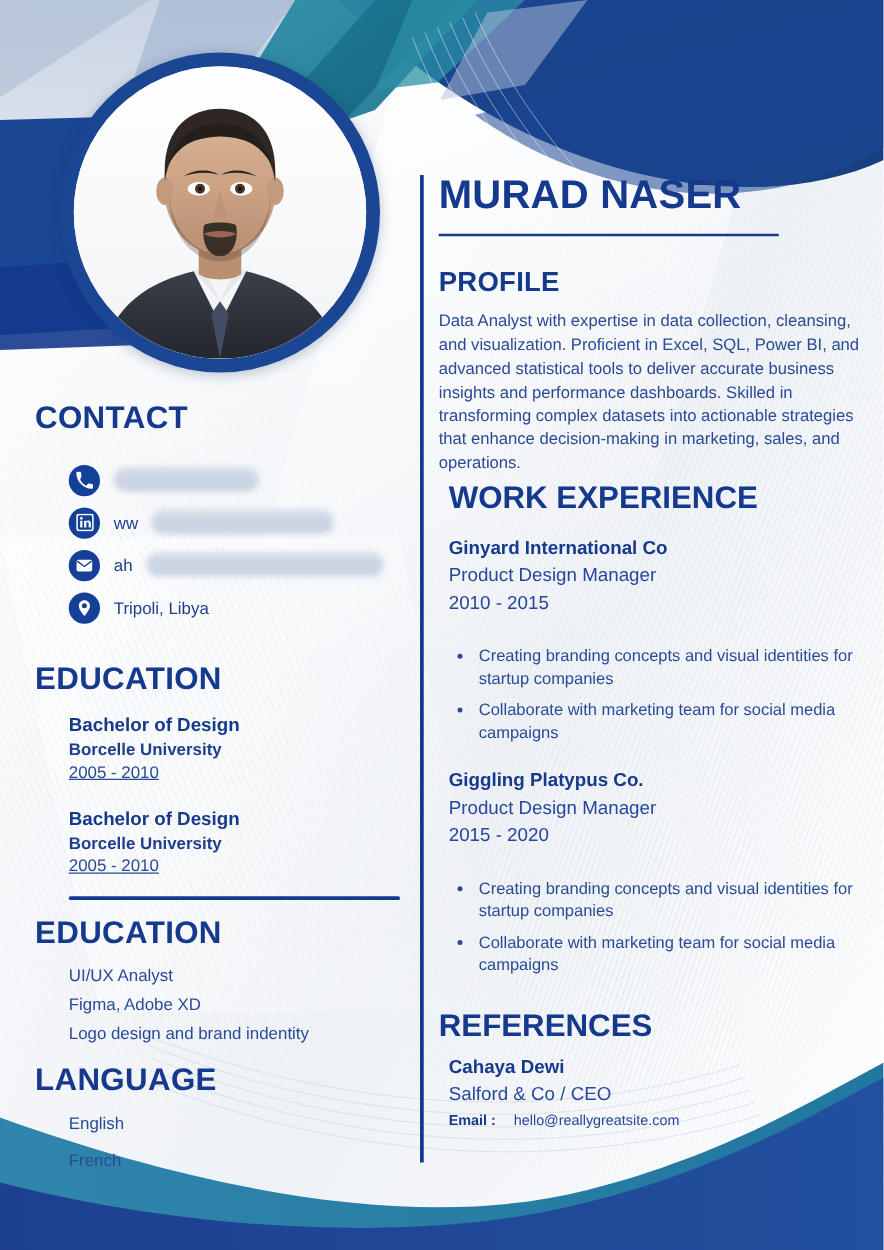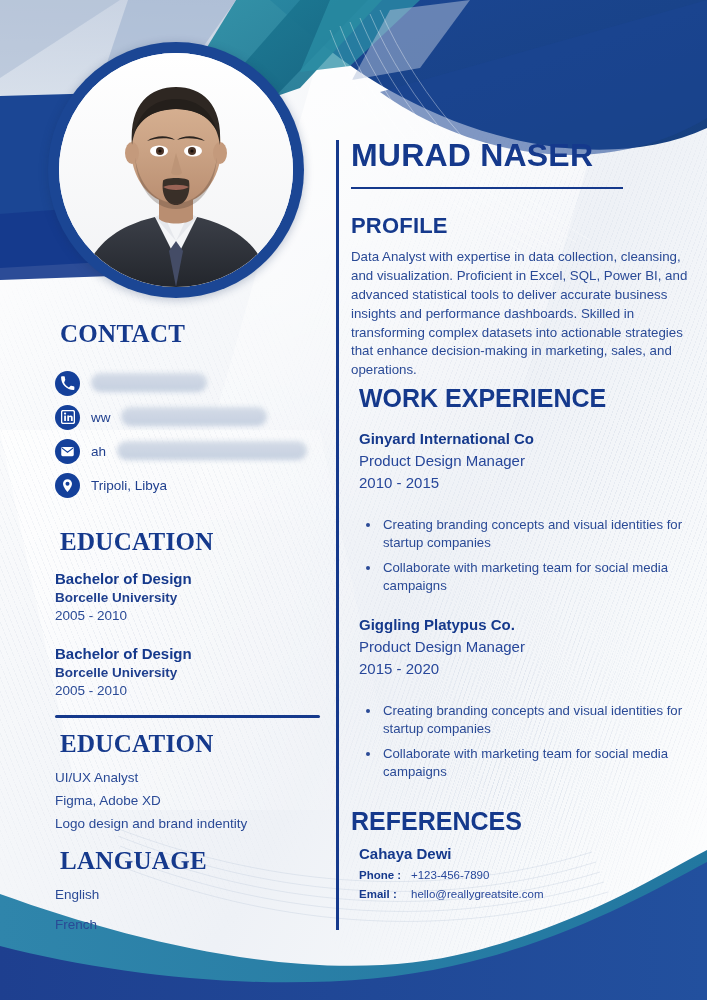--- a/index.html
+++ b/index.html
@@ -88,22 +88,22 @@
     background:#ffffff;
   }
   .photo-svg { display:block; }
 
   
   .left-col {
     position:absolute; left:0; top:320px; width:330px;
   }
   .sec-head {
     font-size:25px; font-weight:700; letter-spacing:.3px;
-    color:#15398c; margin-left:60px;
-    font-family:Liberation Serif, serif;
+    color:#15398c; margin-left:28px;
+    font-family:Liberation Sans, sans-serif;
   }
   .rule {
     height:3px; background:#15398c; margin:0 0 0 55px; width:265px;
     border-radius:2px;
   }
 
   .contact-list { margin-top:18px; }
   .contact-row {
     position:relative; height:34px; margin-left:55px;
     display:flex; align-items:center;text-align:center;
@@ -123,21 +123,21 @@
     position:absolute; height:19px; border-radius:10px;
     background:linear-gradient(180deg,#d2dae6,#c3cedf);
     filter:blur(2.4px);
     opacity:.95;
   }
 
   .edu-block { margin-left:55px; margin-top:14px; }
   .edu-item { margin-bottom:17px; }
   .edu-deg  { font-size:15px; font-weight:700; color:#15398c; margin-bottom:3px; }
   .edu-uni  { font-size:13.5px; font-weight:700; color:#1f3f8e; margin-bottom:3px; }
-  .edu-yr   { font-size:13.5px; color:#2a4a96; }
+  .edu-yr   { font-size:13.5px; color:#2a4a96;text-decoration:underline; }
 
   .plain-list { margin-left:55px; margin-top:12px; }
   .plain-list li { list-style:none; font-size:13.5px; color:#2a4a96; margin-bottom:8px; }
   .lang-list li { margin-bottom:15px; }
 
   
   .v-divider {
     position:absolute; left:336px; top:140px;
     width:2.5px; height:790px; background:#15398c;
   }
@@ -432,24 +432,21 @@
       <div class="job-yr">2015 - 2020</div>
       <ul class="job-bul">
         <li>Creating branding concepts and visual identities for startup companies</li>
         <li>Collaborate with marketing team for social media campaigns</li>
       </ul>
     </div>
 
     <div class="ref-head" style="margin-top:26px">REFERENCES</div>
     <div class="job" style="margin-left:8px">
       <div class="ref-name">Cahaya Dewi</div>
-      <div class="ref-line">
-        <span class="ref-lab">Phone :</span>
-        <span class="ref-val">+123-456-7890</span>
-      </div>
+      <div class="ref-co">Salford &amp; Co / CEO</div>
       <div class="ref-line">
         <span class="ref-lab">Email :</span>
         <span class="ref-val">hello@reallygreatsite.com</span>
       </div>
     </div>
   </div>
 
 </div>
 
 </body></html>

